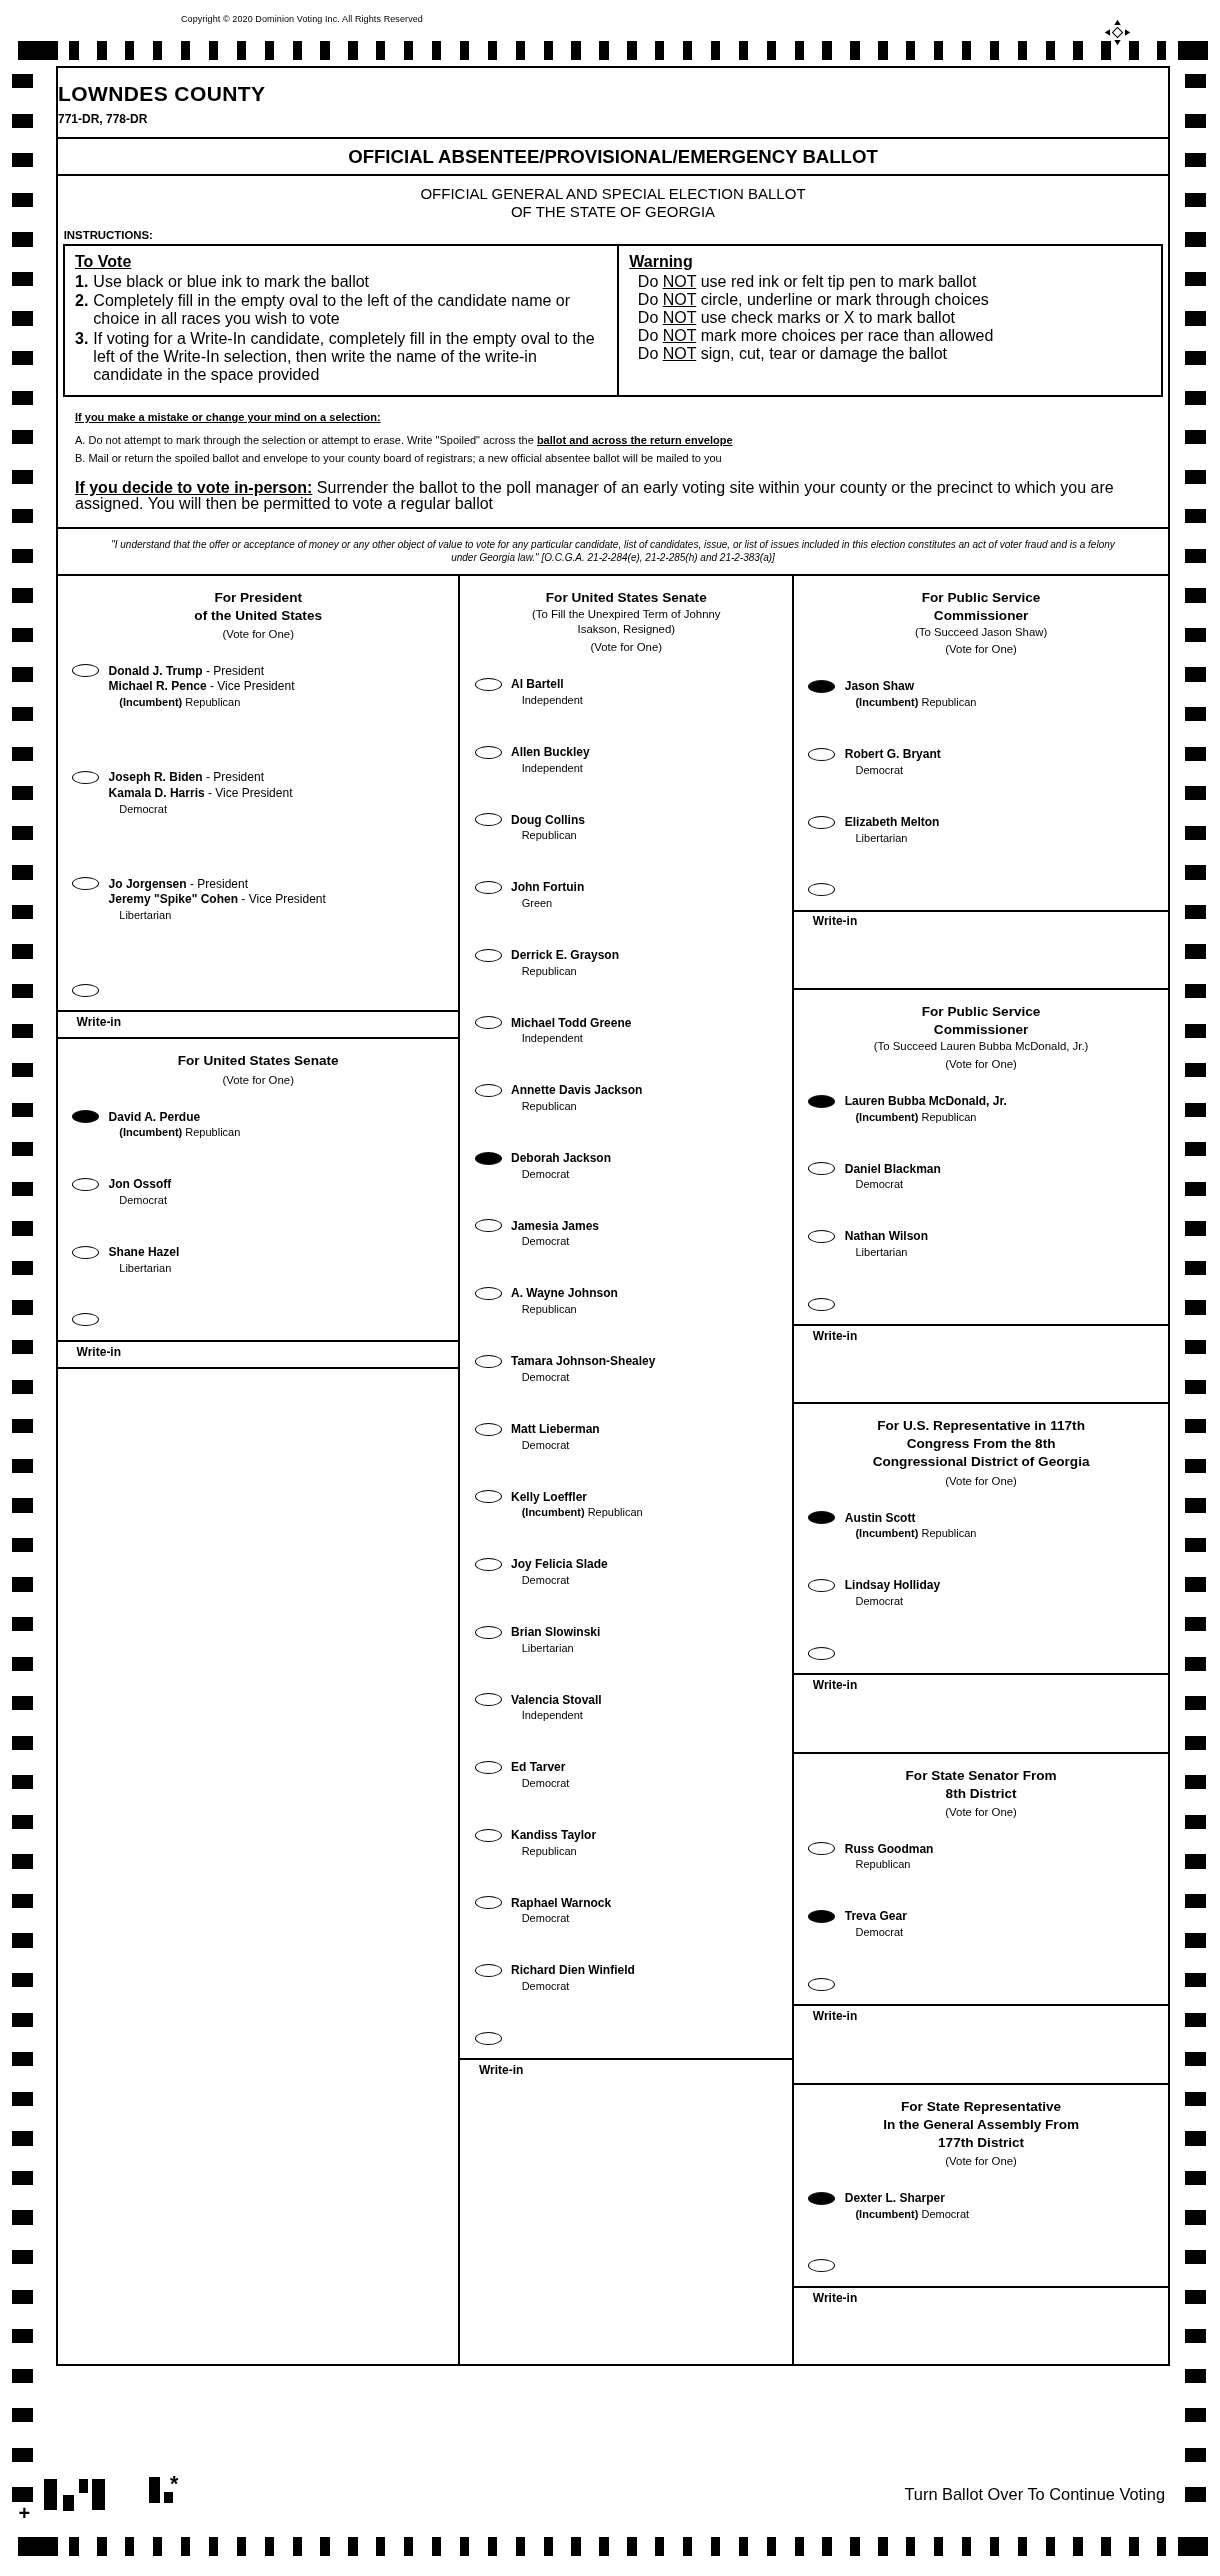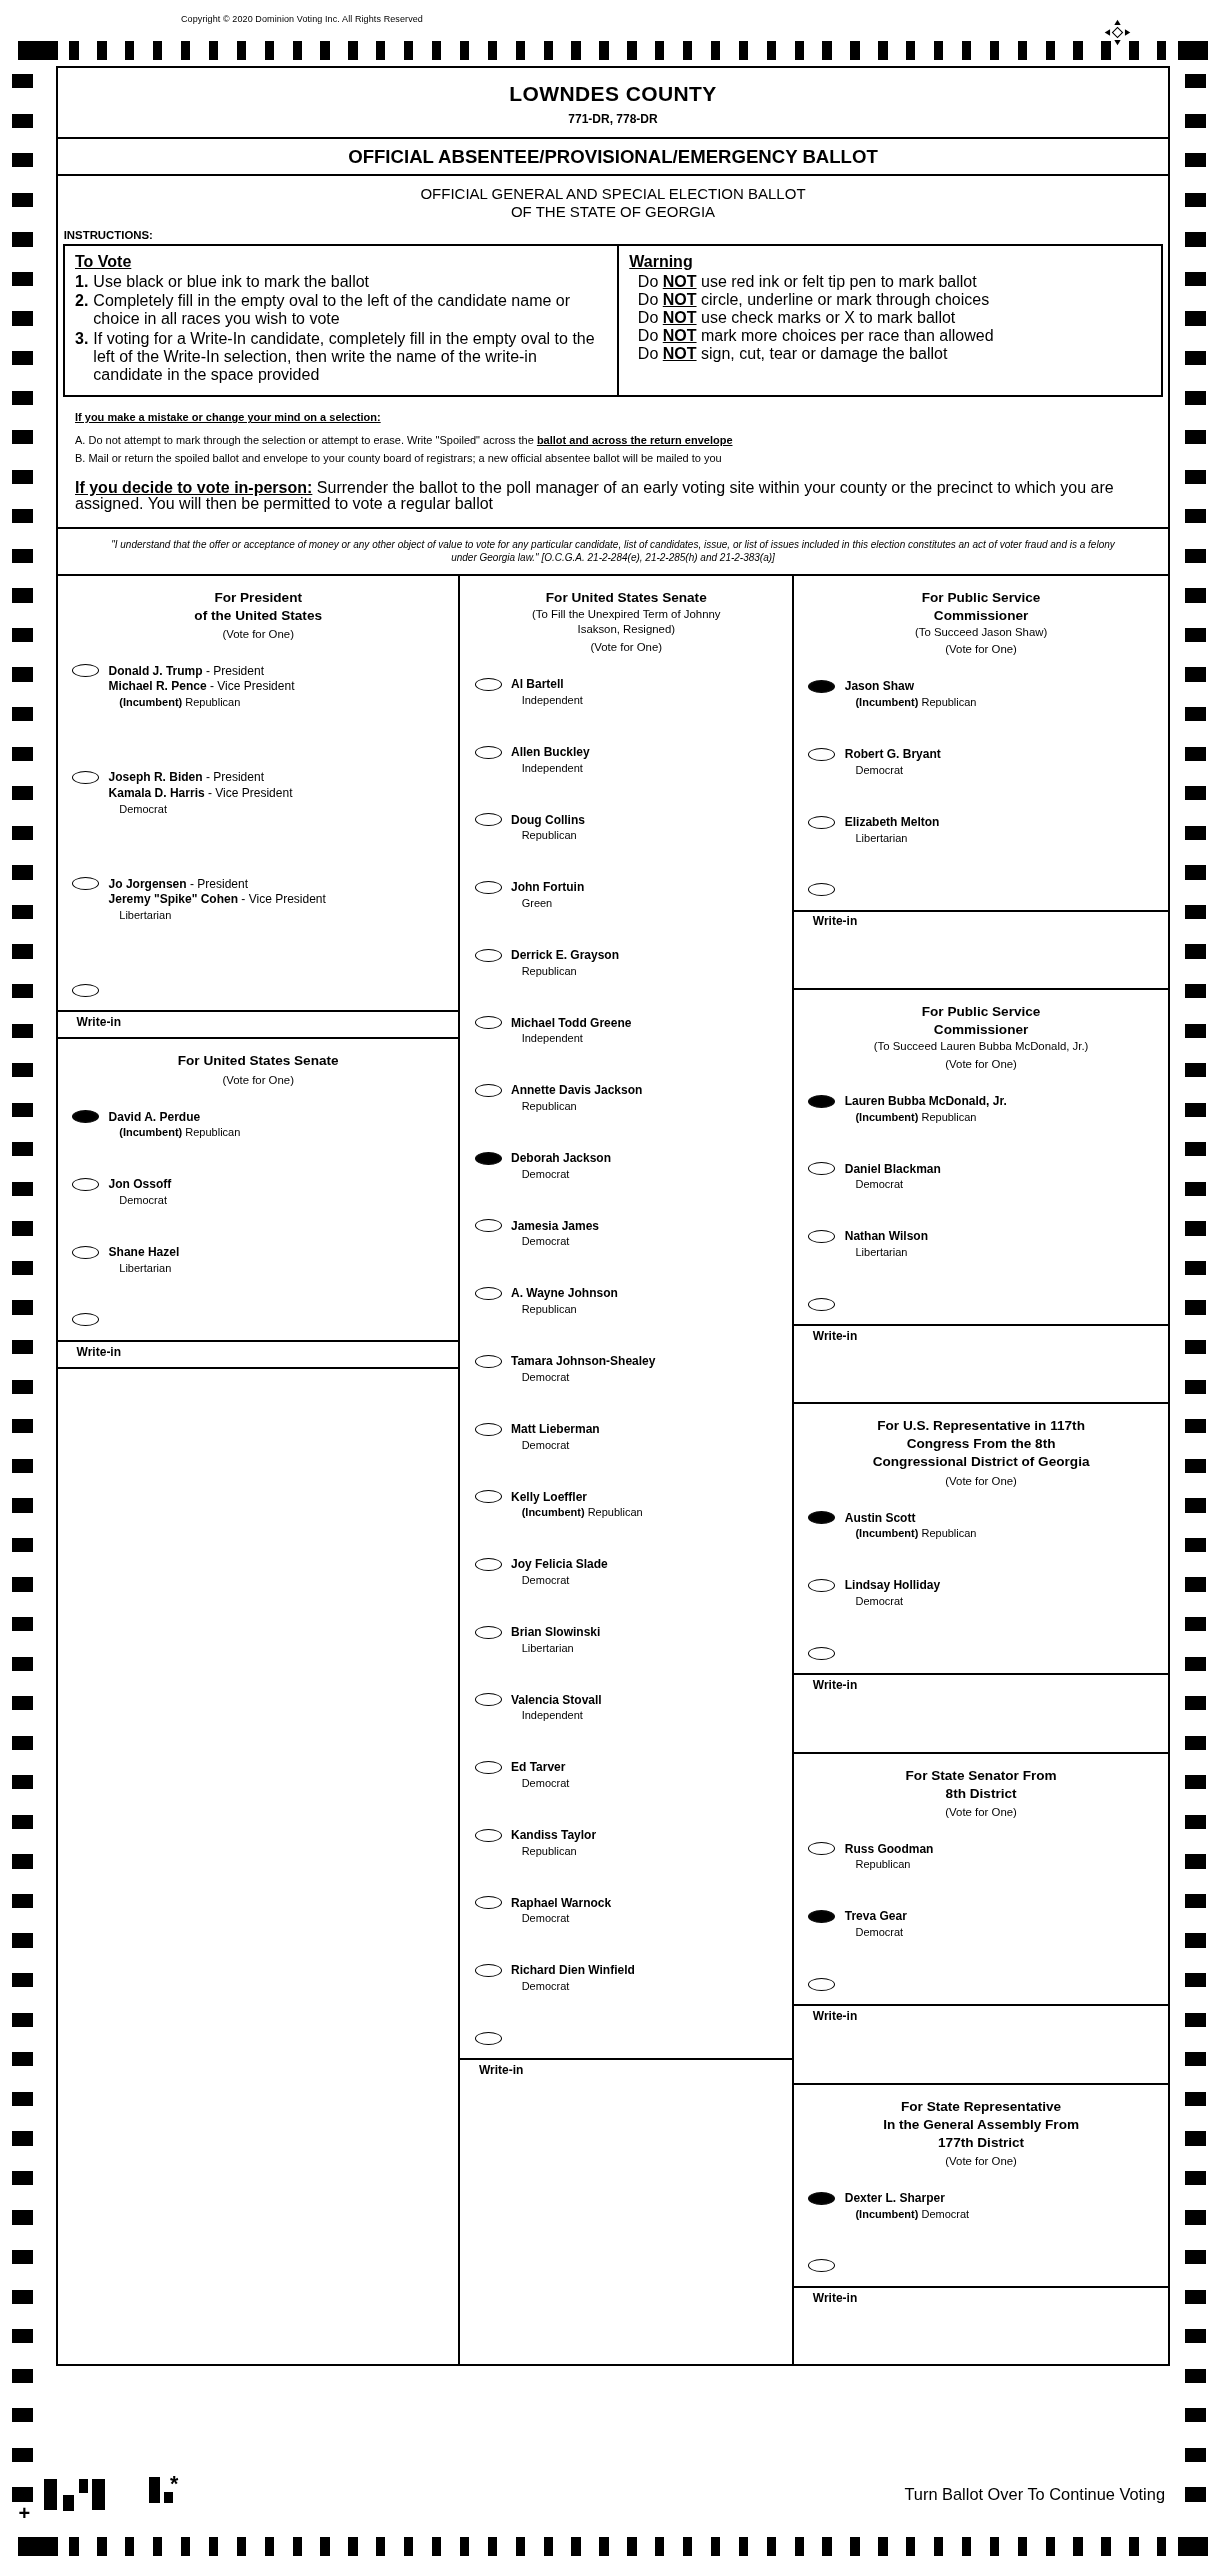--- a/index.html
+++ b/index.html
@@ -22,41 +22,41 @@
   .timing-left,.timing-right{position:absolute;top:74px;height:2428px;width:21.4px;
        display:flex;flex-direction:column;justify-content:space-between}
   .timing-left{left:12px}
   .timing-right{left:1185px}
   .side-mark{width:21.4px;height:14.3px;background:#000}
 
   
   .ballot-box{position:absolute;left:56px;top:66px;width:1110px;height:2296px;
        border:2.1px solid #000;display:flex;flex-direction:column;background:#fff}
 
-  .county-section{text-align:center;border-bottom:2.1px solid #000;padding:14.3px 0 11.4px}
+  .county-section{text-align:left;border-bottom:2.1px solid #000;padding:14.3px 0 11.4px}
   .county-name{font-size:21px;font-weight:bold;letter-spacing:0.4px}
   .ballot-codes{font-size:12px;font-weight:bold;margin-top:5.7px}
 
   .type-section{text-align:center;border-bottom:2.1px solid #000;padding:6.4px 0}
   .ballot-type{font-size:18.6px;font-weight:bold}
 
   .election-section{text-align:center;padding:8.6px 0 4.3px}
   .election-line{font-size:15px;font-weight:normal;line-height:18.6px}
 
   .instructions-label{font-size:11.4px;font-weight:bold;padding:2.9px 0 1.4px 5.7px}
 
   .inst-boxes{display:flex;margin:1.4px 5px 0}
   .inst-box{border:2.1px solid #000;padding:7.1px 10px 10px;font-size:16px;line-height:18px}
   .to-vote-box{width:50.5%}
   .warning-box{width:49.5%;border-left:none}
   .inst-title{font-weight:bold;text-decoration:underline;margin-bottom:2.1px}
   .tv-item{display:flex;margin-bottom:1.4px}
   .tv-num{font-weight:bold;margin-right:5px;flex-shrink:0}
   .warn-item{padding-left:8.6px}
-  .not{font-weight:bold;text-decoration:underline}
+  .not{font-weight:normal;text-decoration:underline}
 
   .mistake-section{padding:13px 21.4px 0 17px;font-size:11px;line-height:15.7px}
   .bu{font-weight:bold;text-decoration:underline}
   .mistake-items{margin-top:7.1px}
   .mistake-items > div{margin-bottom:2.1px}
 
   .inperson-section{padding:11.4px 50px 0 17px;font-size:16px;line-height:15.7px}
 
   .fraud-section{border-top:2.1px solid #000;margin-top:15.7px;padding:8.6px 43px 8.6px;
        text-align:center;font-style:italic;font-size:10px;line-height:13.6px}

